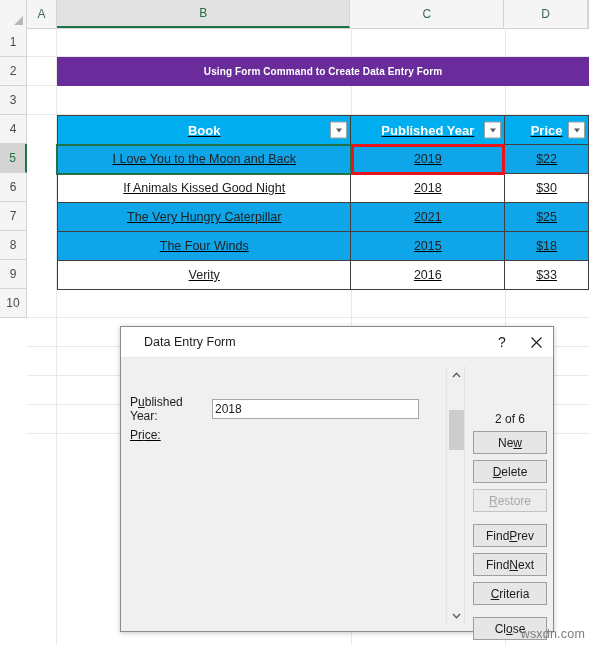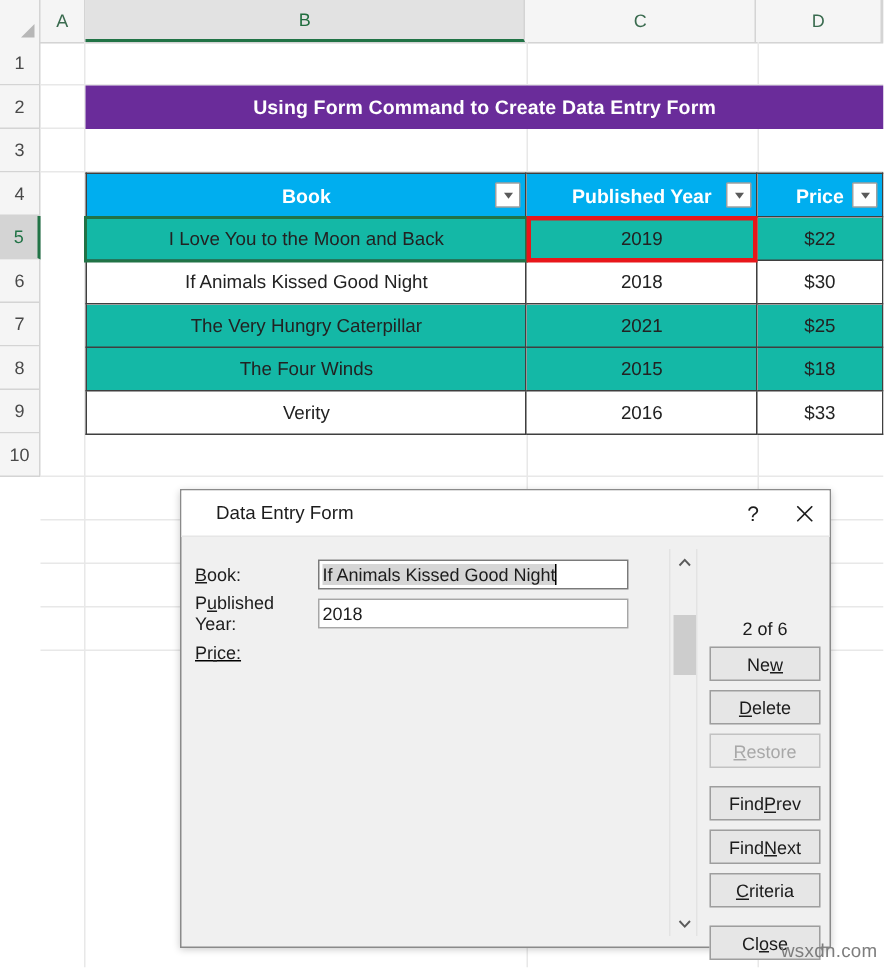--- a/index.html
+++ b/index.html
@@ -78,46 +78,47 @@
   .gridline-h {
     position: absolute; left: 0; right: 0; height: 1px; background: #e8e8e8;
   }
 
   
   .banner {
     position: absolute; left: 30px; top: 29px;
     width: 532px; height: 29px;
     background: #6A2C9A;
     display: flex; align-items: center; justify-content: center;
-    color: #ffffff; font-weight: bold; font-size: 13px;
+    color: #ffffff; font-weight: bold; font-size: 10px;
     letter-spacing: .1px;
   }
 
   
   .dtable {
     position: absolute; left: 30px; top: 87px;
     border-collapse: collapse;
     table-layout: fixed;
+    text-decoration: underline;
   }
   .dtable th, .dtable td {
     border: 1px solid #3f3f3f;
     height: 29px; padding: 0 4px;
     font-size: 12.5px; color: #222;
     text-align: center; vertical-align: middle;
     box-sizing: border-box; overflow: hidden; white-space: nowrap;
   }
   .dtable th {
     background: #00AEEF; color: #ffffff;
     font-weight: bold; font-size: 13px;
     position: relative;
   }
   .c-book { width: 294px; }
   .c-year { width: 154px; }
   .c-price { width: 84px; }
-  tr.alt td { background: #14b8a6; }
+  tr.alt td { background: #0ea5e9; }
   tr.plain td { background: #ffffff; }
 
   
   .filter-btn {
     position: absolute; right: 3px; top: 50%;
     transform: translateY(-50%);
     width: 15px; height: 15px;
     background: #ffffff;
     border: 1px solid #9fa0a0;
     border-radius: 1px;
@@ -363,27 +364,20 @@
         <svg width="11" height="11" viewBox="0 0 11 11" aria-hidden="true">
           <line x1="0.5" y1="0.5" x2="10.5" y2="10.5" stroke="#1c1c1c" stroke-width="1.1"></line>
           <line x1="10.5" y1="0.5" x2="0.5" y2="10.5" stroke="#1c1c1c" stroke-width="1.1"></line>
         </svg>
       </div>
     </div>
   </div>
 
   <div class="dlg-body">
 
-    <div class="field-row fr1">
-      <div class="field-label"><u>B</u><span>ook:</span></div>
-      <div class="field-input focused">
-        <span class="val">If Animals Kissed Good Night</span>
-          <span class="caret"></span>
-      </div>
-    </div>
 
     <div class="field-row fr2">
       <div class="field-label"><span>P</span><u>u</u><span>blished Year:</span></div>
       <div class="field-input">
         <span class="val">2018</span>
       </div>
     </div>
 
     <div class="field-row fr3">
       <div class="field-label"><span>Pr</span><u>i</u><span>ce:</span></div>

